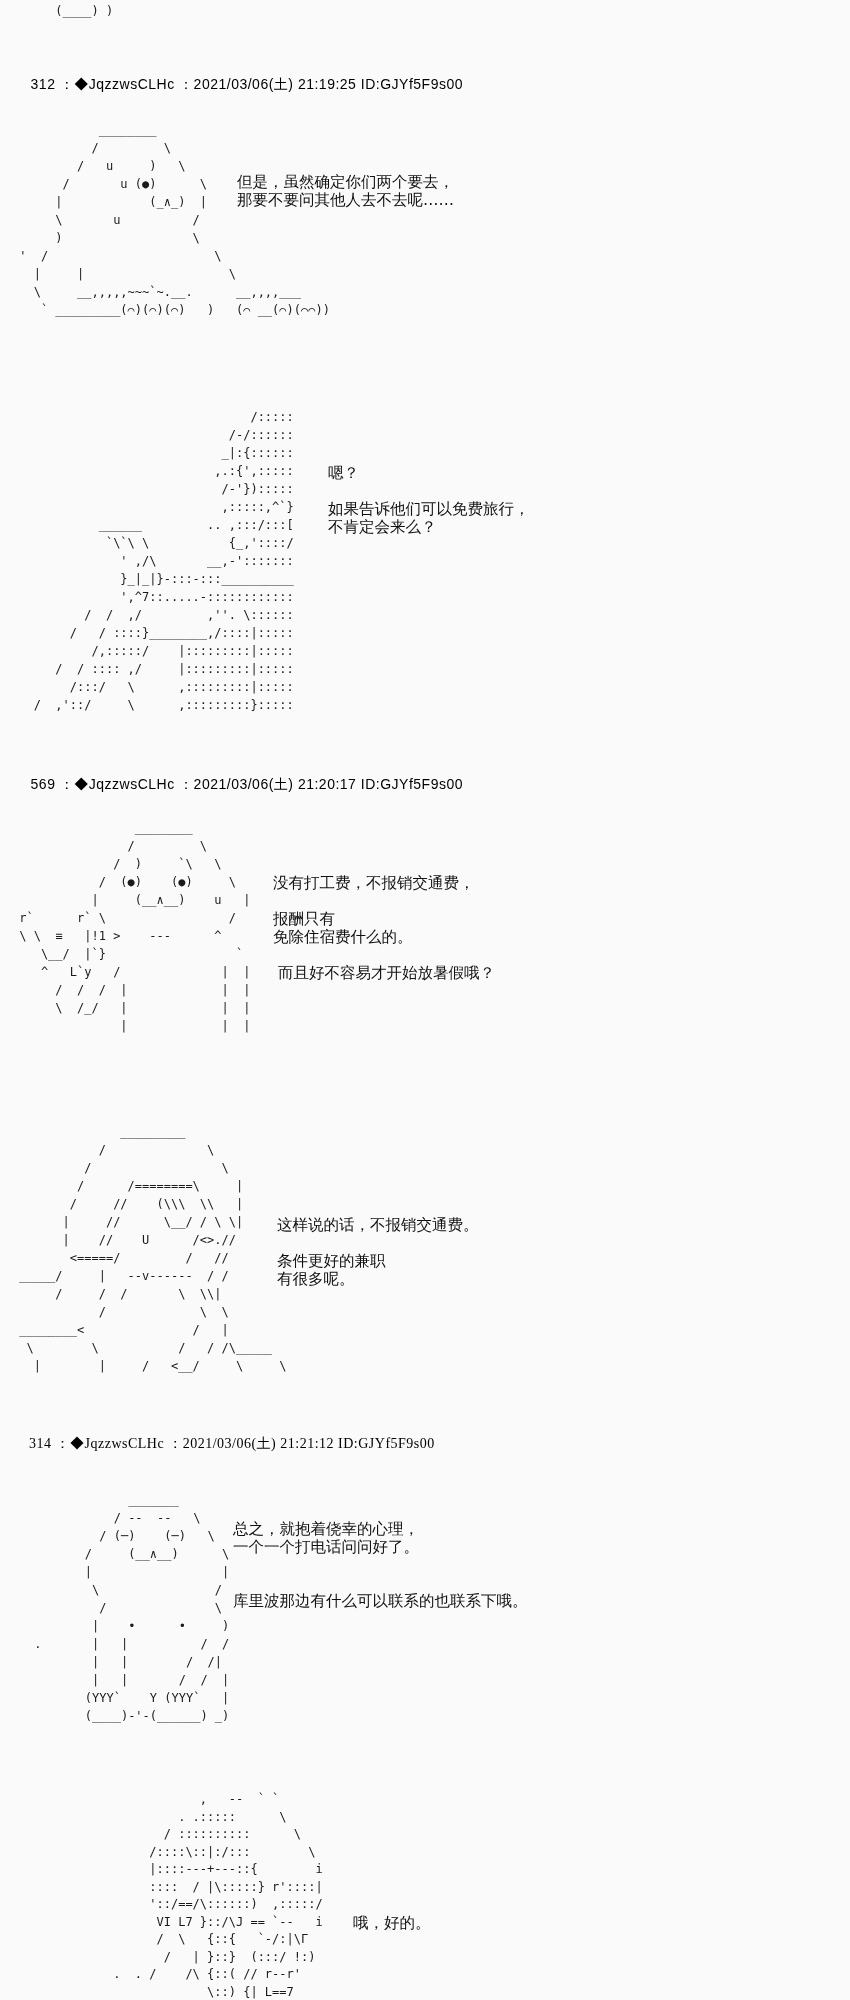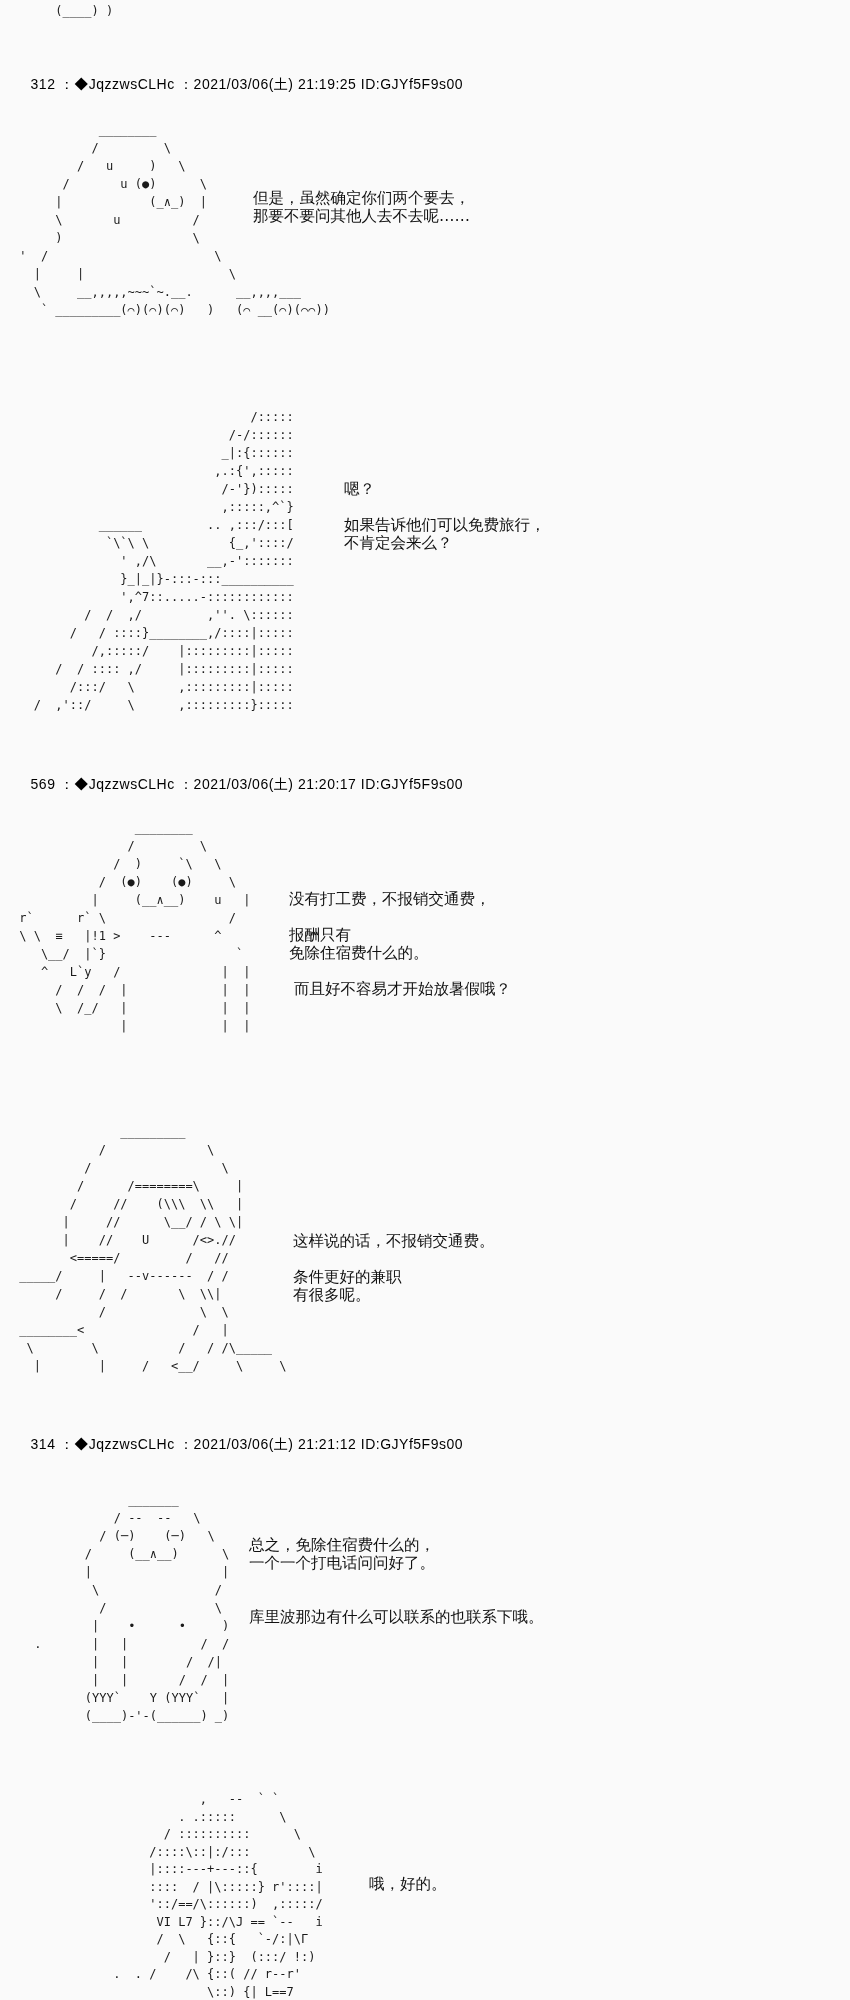--- a/index.html
+++ b/index.html
@@ -17,21 +17,21 @@
       margin: 0;
       font-family: "DejaVu Sans Mono", monospace;
       font-size: 12px;
       line-height: 18px;
       white-space: pre;
       color: #1a1a1a;
     }
     .art.tight { line-height: 17.5px; }
     .dlg {
       position: absolute;
-      margin: 16px;
+      margin: 0;
       font-family: "DejaVu Sans", sans-serif;
       font-size: 15.5px;
       line-height: 18px;
       white-space: pre;
       color: #111111;
     }
     .hdr {
       position: absolute;
       left: 7px;
       margin: 6px;
@@ -139,53 +139,53 @@
   \        \           /   / /\_____
    |        |     /   &lt;__/     \     \</pre>
     <pre class="dlg" style="top:1216px; left:277px;">这样说的话，不报销交通费。
 
 条件更好的兼职
 有很多呢。</pre>
   </div>
 </div>
 
 <div>
-  <div class="hdr" style="top:1411px;">
+  <div class="hdr" style="top:1411px;font-family:Liberation Serif, serif;">
     <span>314</span> <span>：</span><span>◆JqzzwsCLHc</span> <span>：</span><span>2021/03/06(土)</span> <span>21:21:12</span> <span>ID:GJYf5F9s00</span>
   </div>
 
   <div>
     <pre class="art" style="top:1491px;padding-left:15px;">              _______
             / --  --   \
           / (─)    (─)   \
         /     (__∧__)      \
         |                  |
          \                /
           /               \
          |    •      •     )
  .       |   |          /  /
          |   |        /  /|
          |   |       /  /  |
         (YYY`    Y (YYY`   |
         (____)-'-(______) _)</pre>
-    <pre class="dlg" style="top:1520px; left:233px;">总之，免除住宿费什么的，
+    <pre class="dlg" style="top:1520px; left:233px;">总之，就抱着侥幸的心理，
 一个一个打电话问问好了。
 
 
 库里波那边有什么可以联系的也联系下哦。</pre>
   </div>
 
   <div>
     <pre class="art tight" style="top:1791px;">                          ,   --  ` `
                        . .:::::      \
                      / ::::::::::      \
                    /::::\::|:/:::        \
                    |::::---+---::{        i
                    ::::  / |\:::::} r'::::|
                    '::/==/\::::::)  ,:::::/
                     VI L7 }::/\J == `--   i
                     /  \   {::{   `-/:|\Γ
                      /   | }::}  (:::/ !:)
               .  . /    /\ {::( // r--r'
                            \::) {| L==7</pre>
-    <pre class="dlg" style="top:1860px; left:353px;font-family:Liberation Mono, monospace;">哦，好的。</pre>
+    <pre class="dlg" style="top:1914px; left:353px;">哦，好的。</pre>
   </div>
 </div>
 
 </body></html>

